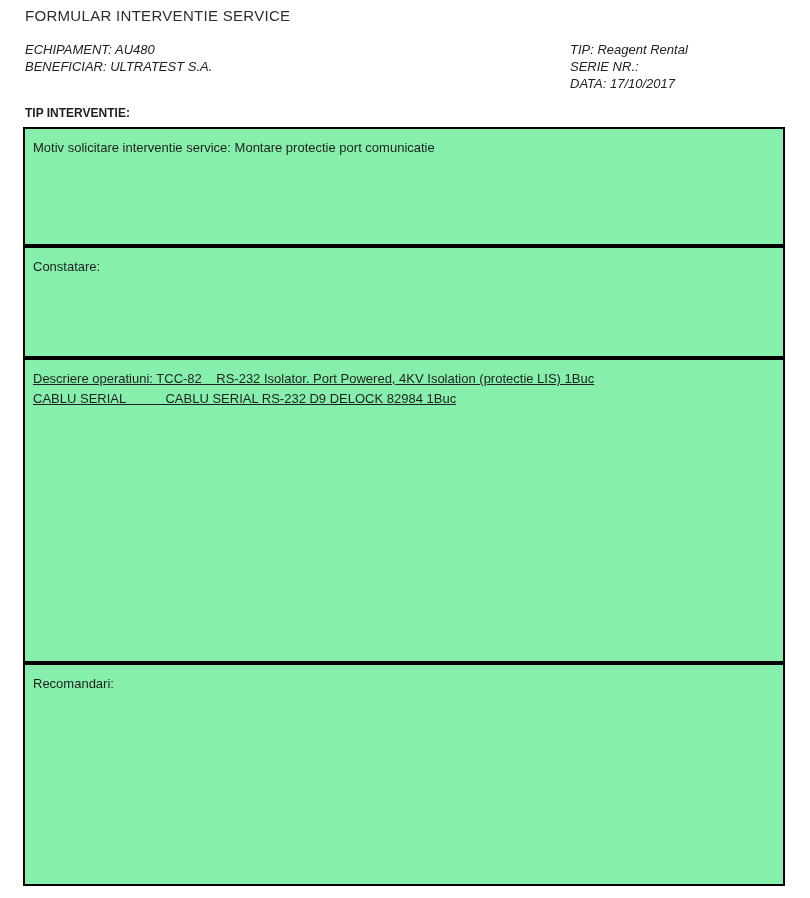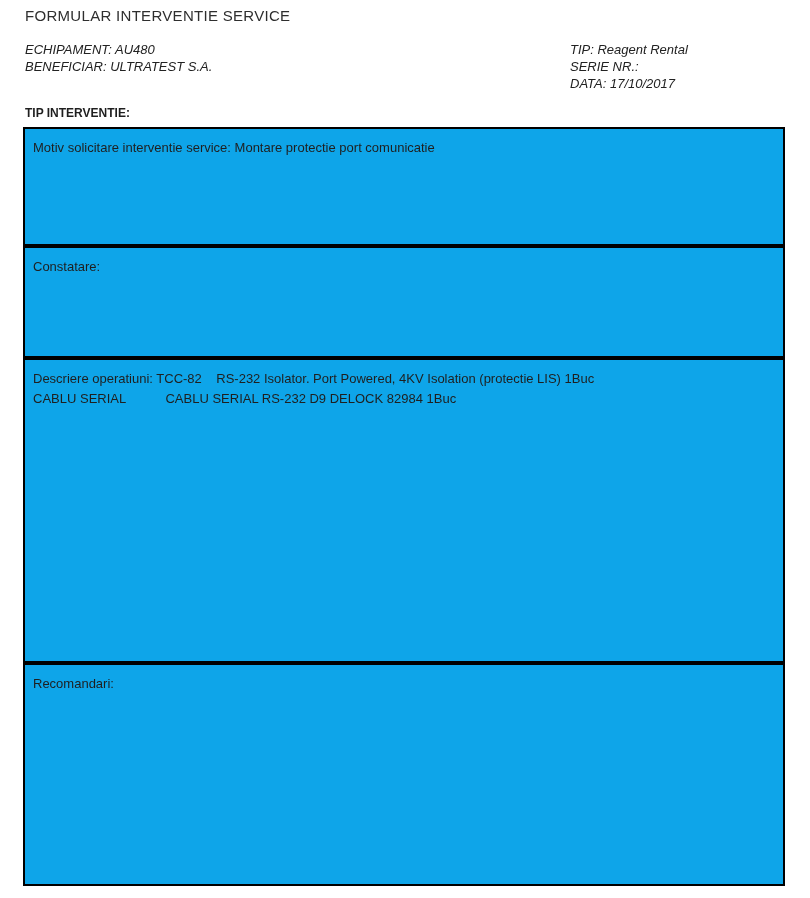--- a/index.html
+++ b/index.html
@@ -45,27 +45,27 @@
   .boxes {
     position: absolute;
     left: 23px;
     top: 127px;
     width: 762px;
   }
   .box {
     box-sizing: border-box;
     width: 762px;
     border: 2px solid #000000;
-    background: #0ea5e9;
+    background: #86efac;
     padding: 9px 8px 0 8px;
   }
   .box + .box { border-top-width: 2px; }
   .box-motiv       { height: 119px; }
   .box-constatare  { height: 112px; }
-  .box-descriere   { height: 305px; }
+  .box-descriere   { height: 305px; text-decoration: underline; }
   .box-recomandari { height: 223px; padding-left: 8px; }
   .box-line {
     font-size: 13px;
     line-height: 20px;
     white-space: pre-wrap;
     color: #1f1f1f;
   }
 </style>
 </head>
 <body>

